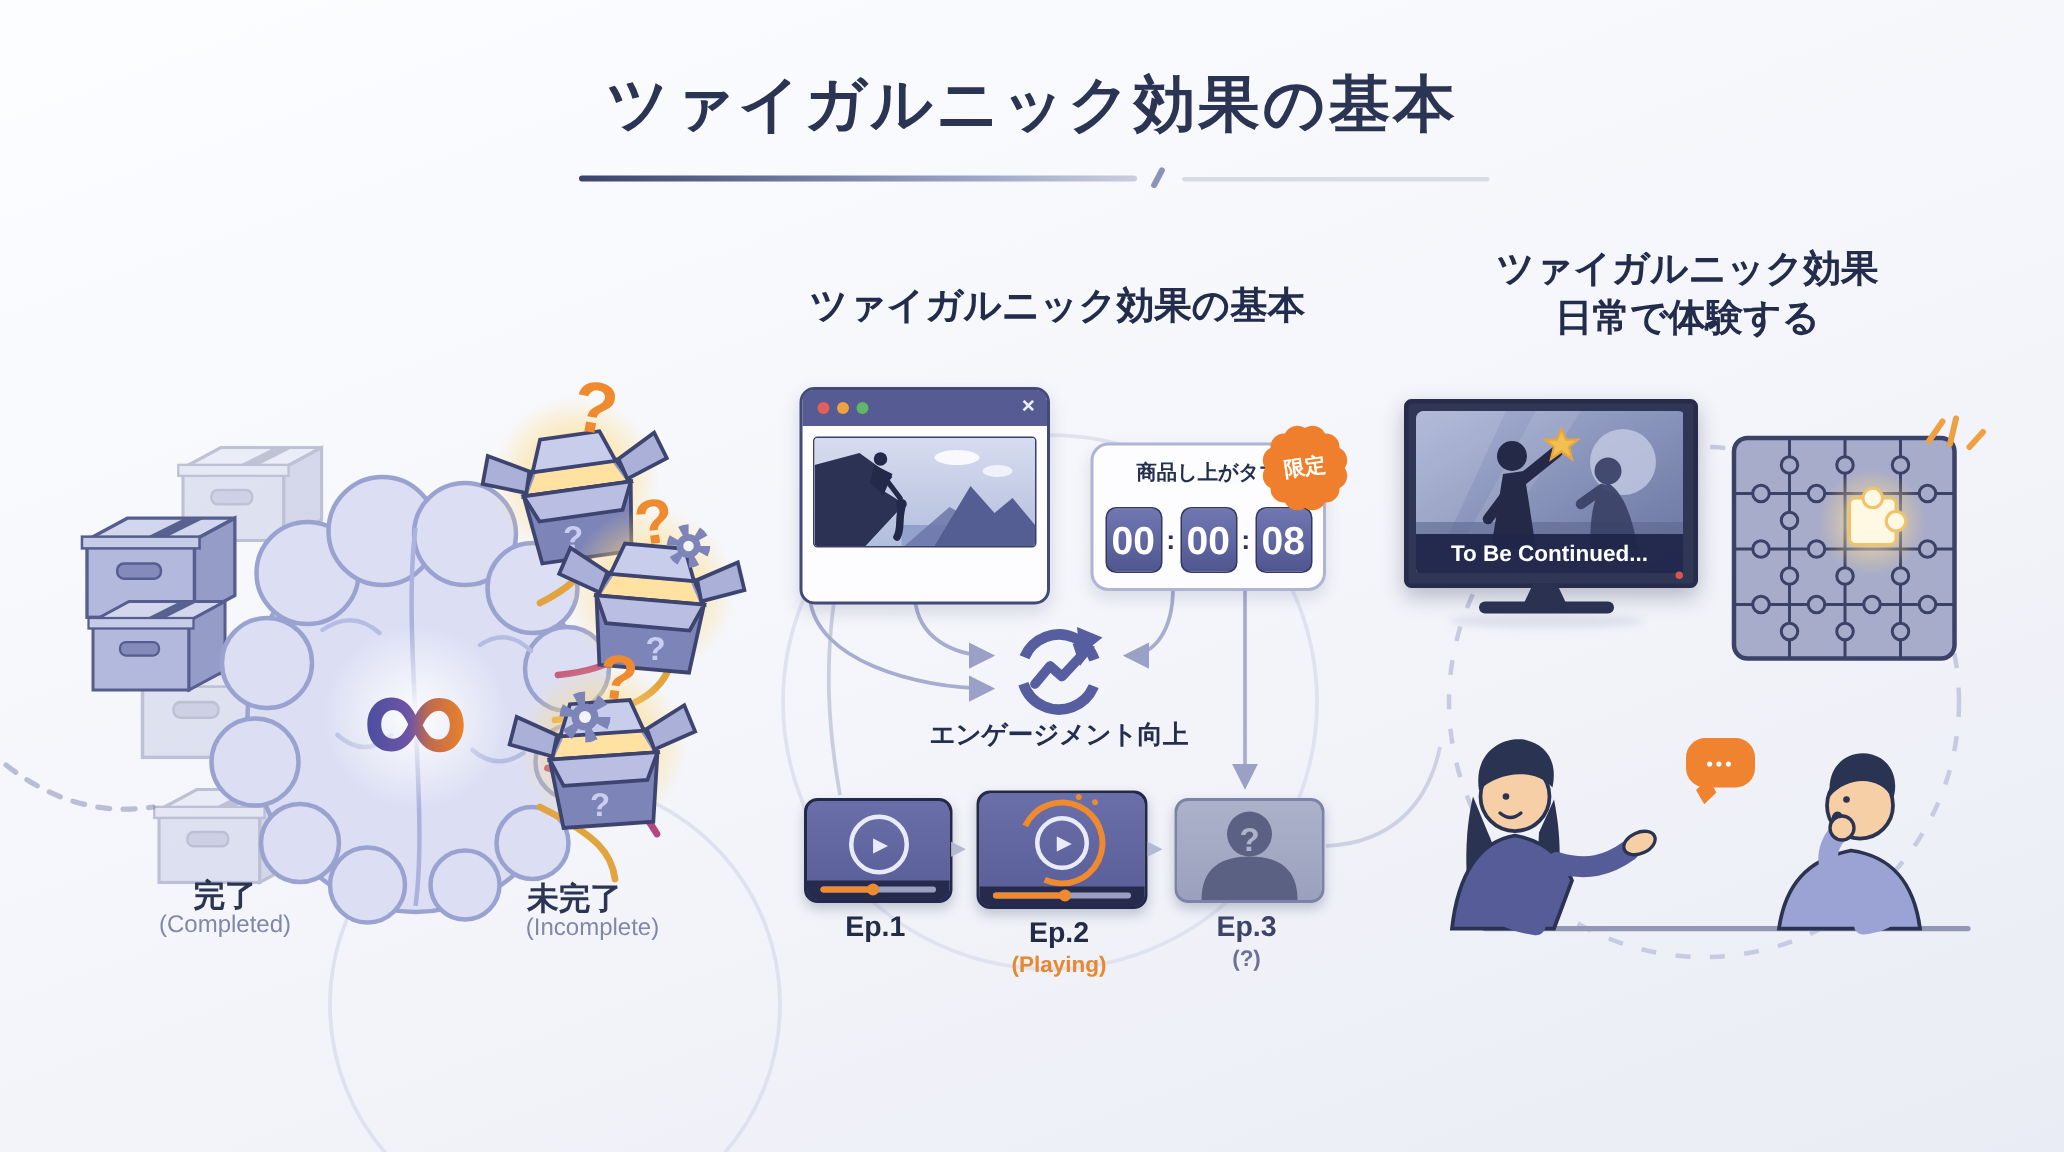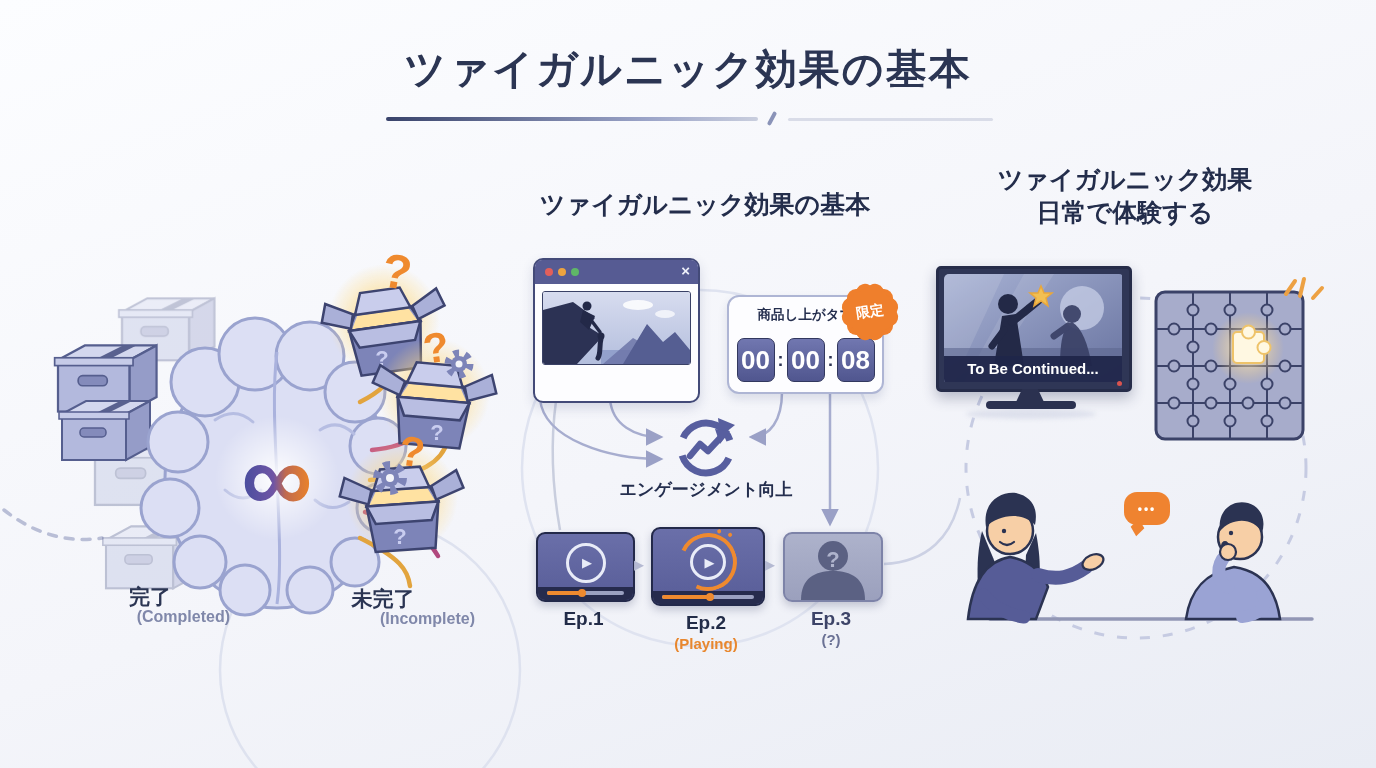--- a/index.html
+++ b/index.html
@@ -16,21 +16,21 @@
     background:linear-gradient(90deg,#39436b,#9ba4c8 70%,#c9cede);}
   .uline-slash{top:111px;left:770px;width:4px;height:15px;background:#8a93b8;
     border-radius:2px;transform:rotate(28deg);}
   .uline-light{top:118px;left:788px;width:205px;height:3px;background:#d9dce8;border-radius:2px;}
 
   
   .sec-h{font-size:25px;font-weight:800;color:#232d4b;text-align:center;line-height:33px;}
 
   
   .big-label{font-size:21px;font-weight:800;color:#2b3553;text-align:center;}
-  .sub-label{font-size:16px;font-weight:700;color:#8088aa;text-align:right;}
+  .sub-label{font-size:16px;font-weight:400;color:#8088aa;text-align:center;}
 
   
   .browser{left:533px;top:258px;width:163px;height:141px;background:#fdfdff;border:2px solid #434a78;
     border-radius:10px;box-shadow:0 5px 12px rgba(60,70,120,.18);z-index:3;}
   .browser-bar{position:absolute;top:0;left:0;right:0;height:24px;background:#565b93;
     border-radius:7px 7px 0 0;}
   .tl-dot{position:absolute;left:10px;top:8px;width:8px;height:8px;border-radius:50%;
     background:#e25f5a;box-shadow:13px 0 0 #eda33f,26px 0 0 #5fb767;}
   .browser-close{position:absolute;right:8px;top:2px;color:#eef0fa;font-size:15px;font-weight:700;cursor:default;}
   .browser-video{position:absolute;left:7px;top:31px;width:147px;height:72px;border-radius:3px;

